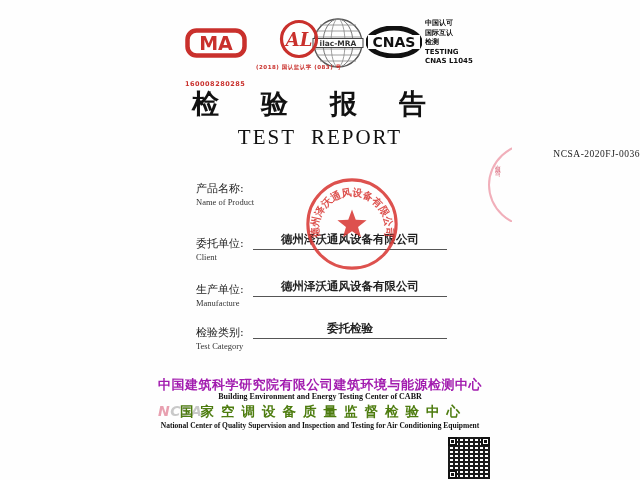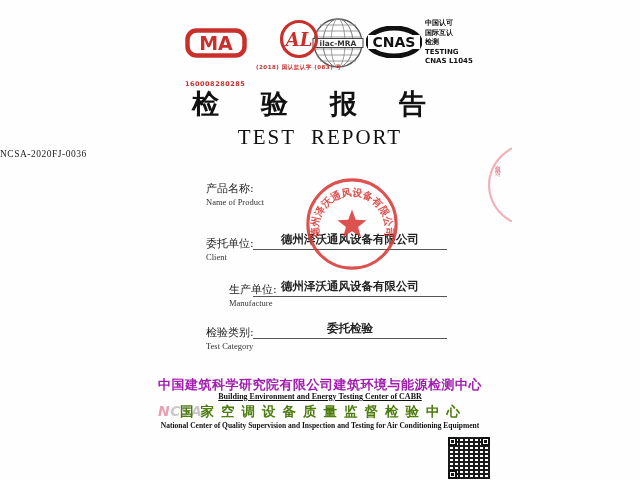--- a/index.html
+++ b/index.html
@@ -8,39 +8,39 @@
   .abs{position:absolute;}
   .cert-caption{font-family:"DejaVu Sans",sans-serif;font-weight:bold;font-size:6.5px;
                 color:#c9302c;letter-spacing:.5px;white-space:nowrap;}
   .cnas-text{font-family:"DejaVu Sans",sans-serif;font-weight:bold;color:#111;
              font-size:7px;line-height:9.5px;white-space:nowrap;}
   
   .title-cn{left:192px;top:86px;font-size:27px;font-weight:bold;letter-spacing:42px;
             font-family:"DejaVu Sans",sans-serif;color:#111;white-space:nowrap;}
   .title-en{left:0;right:0;top:125px;text-align:center;font-size:21px;letter-spacing:2px;
             word-spacing:8px;color:#111;font-family:"Liberation Serif",serif;}
-  .report-no{left:0;right:0;top:149px;text-align:left;font-size:9.5px;letter-spacing:.5px;color:#222;}
+  .report-no{left:0;right:0;top:149px;text-align:right;font-size:9.5px;letter-spacing:.5px;color:#222;}
   
-  .field-label{left:206px;width:100px;}
+  .field-label{left:196px;width:100px;}
   .flabel-cn{font-size:11px;font-family:"DejaVu Sans",sans-serif;color:#222;}
   .flabel-en{font-size:8.5px;color:#333;margin-top:1px;font-family:"Liberation Serif",serif;}
   .field-value{left:253px;width:194px;text-align:center;font-size:11.5px;font-weight:600;
                font-family:"DejaVu Sans",sans-serif;color:#222;border-bottom:1px solid #555;
                padding-bottom:2px;white-space:nowrap;}
   
   .stamp-main{left:304px;top:176px;width:96px;height:96px;opacity:.88;}
   .stamp-edge-wrap{left:486px;top:142px;width:26px;height:80px;overflow:hidden;}
   .stamp-edge-circle{position:absolute;left:2px;top:0;width:88px;height:82px;border-radius:50%;
                      border:2px solid rgba(230,110,130,.55);}
   .stamp-edge-text{position:absolute;left:7px;top:18px;font-size:6px;color:rgba(215,90,110,.7);
                    font-family:"DejaVu Sans",sans-serif;writing-mode:vertical-rl;letter-spacing:2px;}
   
   .org-cn{left:0;right:0;top:376px;text-align:center;font-size:13px;font-weight:bold;
           font-family:"DejaVu Sans",sans-serif;color:#a21caf;letter-spacing:.5px;}
-  .org-en{left:0;right:0;top:392px;text-align:center;font-size:8px;font-weight:bold;color:#111;text-decoration:underline;}
+  .org-en{left:0;right:0;top:392px;text-align:center;font-size:8px;font-weight:bold;color:#111;}
   .center-cn{left:0;right:0;top:403px;text-align:center;font-size:13.5px;font-weight:bold;
              font-family:"DejaVu Sans",sans-serif;color:#4d7c0f;letter-spacing:7px;text-indent:7px;}
   .center-en{left:0;right:0;top:421px;text-align:center;font-size:7.5px;font-weight:bold;color:#111;}
   .ncsa-mark{left:158px;top:403px;font-size:14px;font-weight:bold;font-style:italic;
              font-family:"DejaVu Sans",sans-serif;color:#c9c9c9;letter-spacing:.5px;}
   .ncsa-mark b{color:#e8a0b0;}
   
   .qr{left:448px;top:437px;width:42px;height:42px;background:
       repeating-linear-gradient(90deg,#1a1a1a 0 2px,transparent 2px 5px),
       repeating-linear-gradient(0deg,#1a1a1a 0 2px,#fff 2px 4px);}
@@ -104,21 +104,21 @@
     <div class="flabel-cn">产品名称:</div>
     <div class="flabel-en">Name of Product</div>
   </div>
 
   <div class="abs field-label" style="top:236px;">
     <div class="flabel-cn">委托单位:</div>
     <div class="flabel-en">Client</div>
   </div>
   <div class="abs field-value" style="top:232px;">德州泽沃通风设备有限公司</div>
 
-  <div class="abs field-label" style="top:282px;margin-left:23px;">
+  <div class="abs field-label" style="top:282px;">
     <div class="flabel-cn">生产单位:</div>
     <div class="flabel-en">Manufacture</div>
   </div>
   <div class="abs field-value" style="top:279px;">德州泽沃通风设备有限公司</div>
 
   <div class="abs field-label" style="top:325px;">
     <div class="flabel-cn">检验类别:</div>
     <div class="flabel-en">Test Category</div>
   </div>
   <div class="abs field-value" style="top:321px;">委托检验</div>

